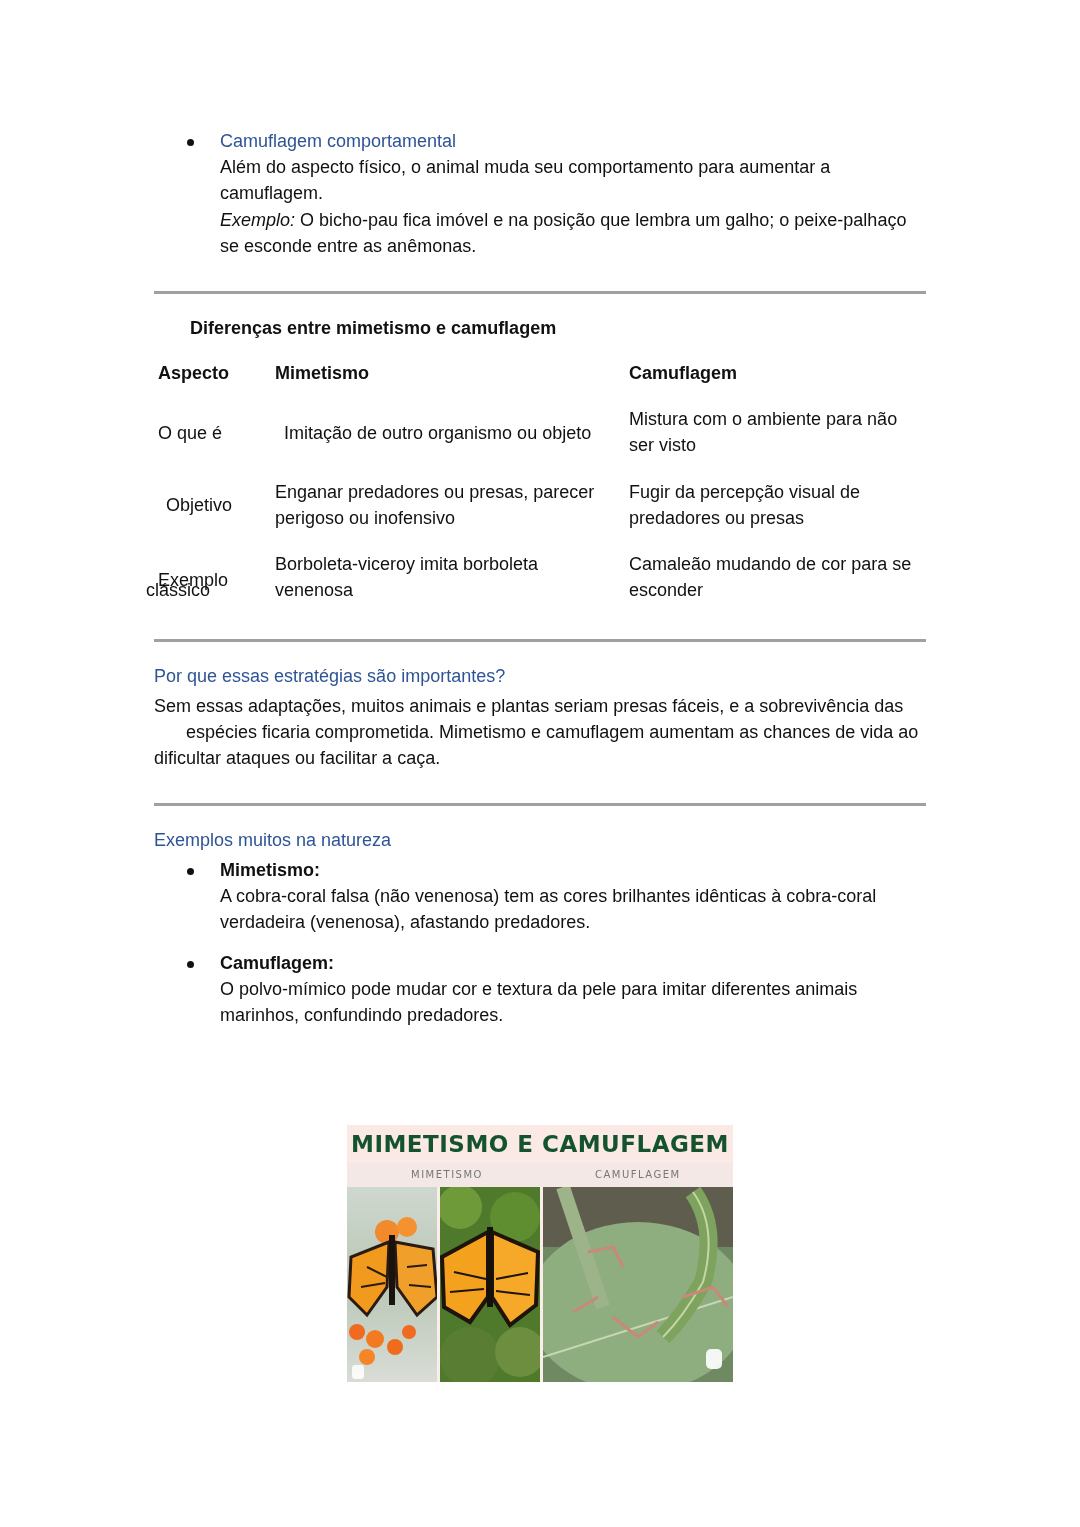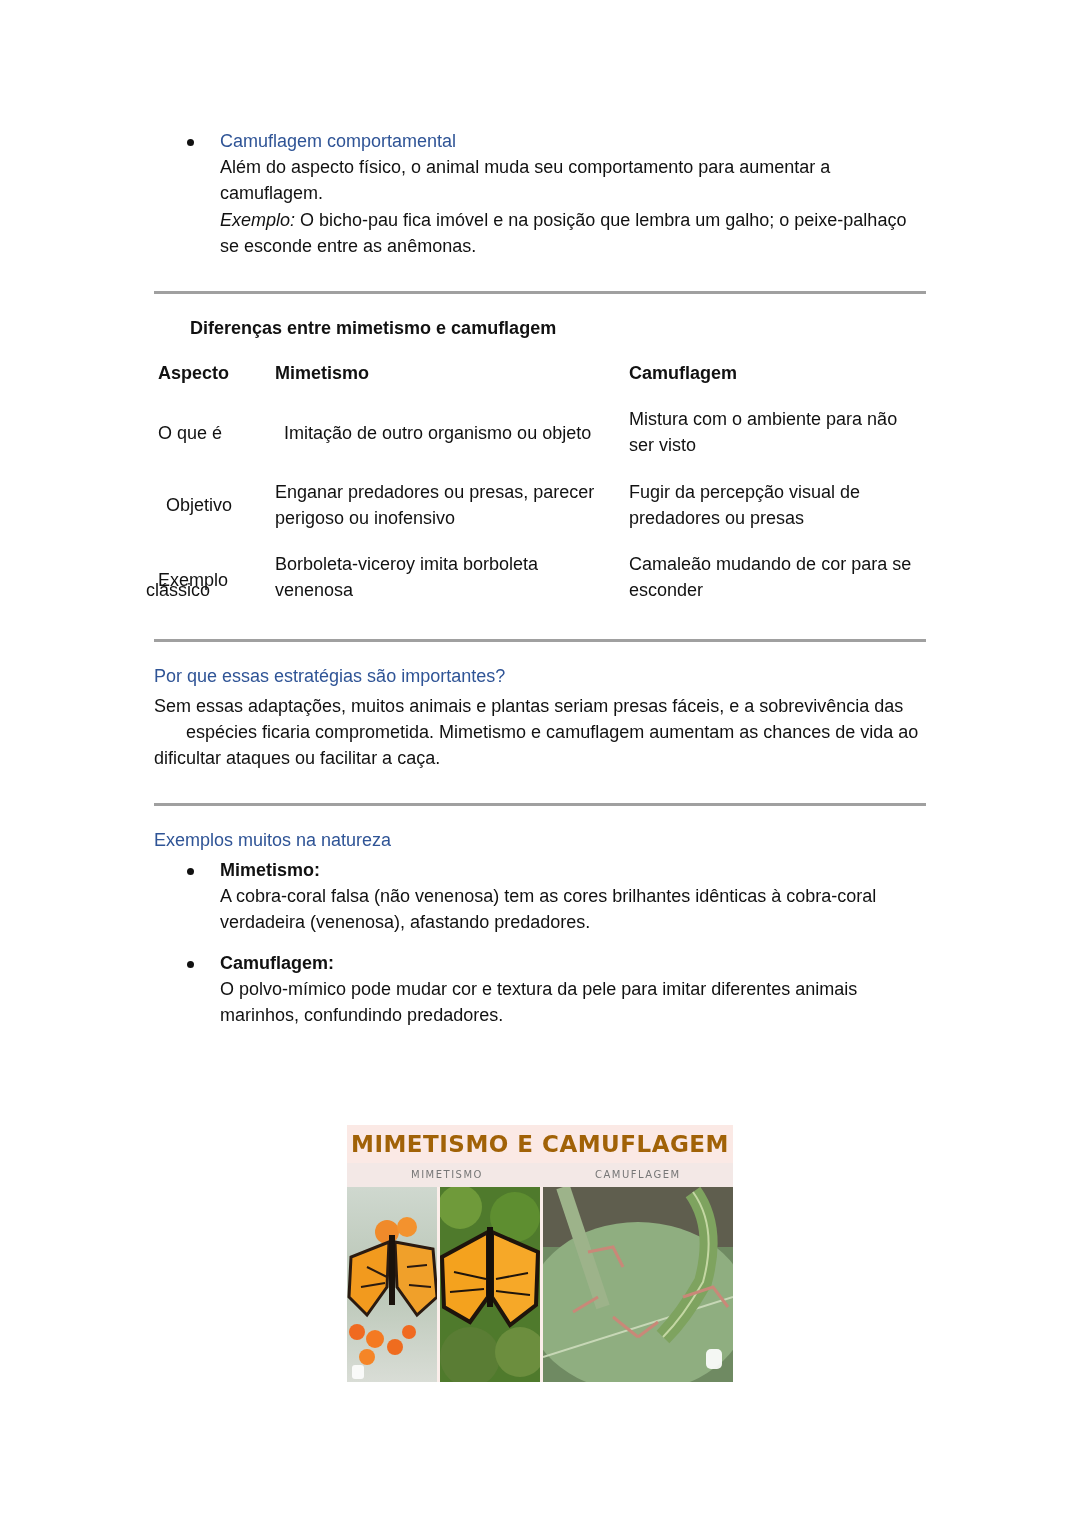--- a/index.html
+++ b/index.html
@@ -12,21 +12,21 @@
   .txt { font-size: 18px; line-height: 26px; white-space: nowrap; }
   .heading-blue { color: #2F5496; }
   .bold { font-weight: bold; }
   .italic { font-style: italic; }
   .bullet {
     position: absolute; width: 7px; height: 7px; border-radius: 50%; background: #111;
   }
   .rule { position: absolute; left: 154px; width: 772px; height: 3px; background: #a0a0a0; }
   .figure { position: absolute; left: 347px; top: 1125px; width: 386px; height: 257px; overflow: hidden; background: #fbeeea; }
   .fig-title-band { position: absolute; left: 0; top: 0; width: 386px; height: 38px; background: #fbe9e5; }
-  .fig-title { position: absolute; left: 0; top: 6px; width: 386px; text-align: center; font-size: 23px; font-weight: bold; color: #a16207; letter-spacing: 0.5px; font-family: "DejaVu Sans", sans-serif; }
+  .fig-title { position: absolute; left: 0; top: 6px; width: 386px; text-align: center; font-size: 23px; font-weight: bold; color: #14532d; letter-spacing: 0.5px; font-family: "DejaVu Sans", sans-serif; }
   .fig-sub-band { position: absolute; left: 0; top: 38px; width: 386px; height: 24px; background: #f3e8e6; }
   .fig-sub { position: absolute; top: 44px; font-size: 10px; color: #777; letter-spacing: 1.5px; font-family: "DejaVu Sans", sans-serif; }
   .panel { position: absolute; top: 62px; height: 195px; overflow: hidden; }
 </style>
 </head>
 <body>
 
 <div class="bullet" style="left:187px; top:139px;"></div>
 <div class="abs txt heading-blue" style="left:220px; top:128px;">Camuflagem comportamental</div>
 <div class="abs txt" style="left:220px; top:154px;">Além do aspecto físico, o animal muda seu comportamento para aumentar a</div>

